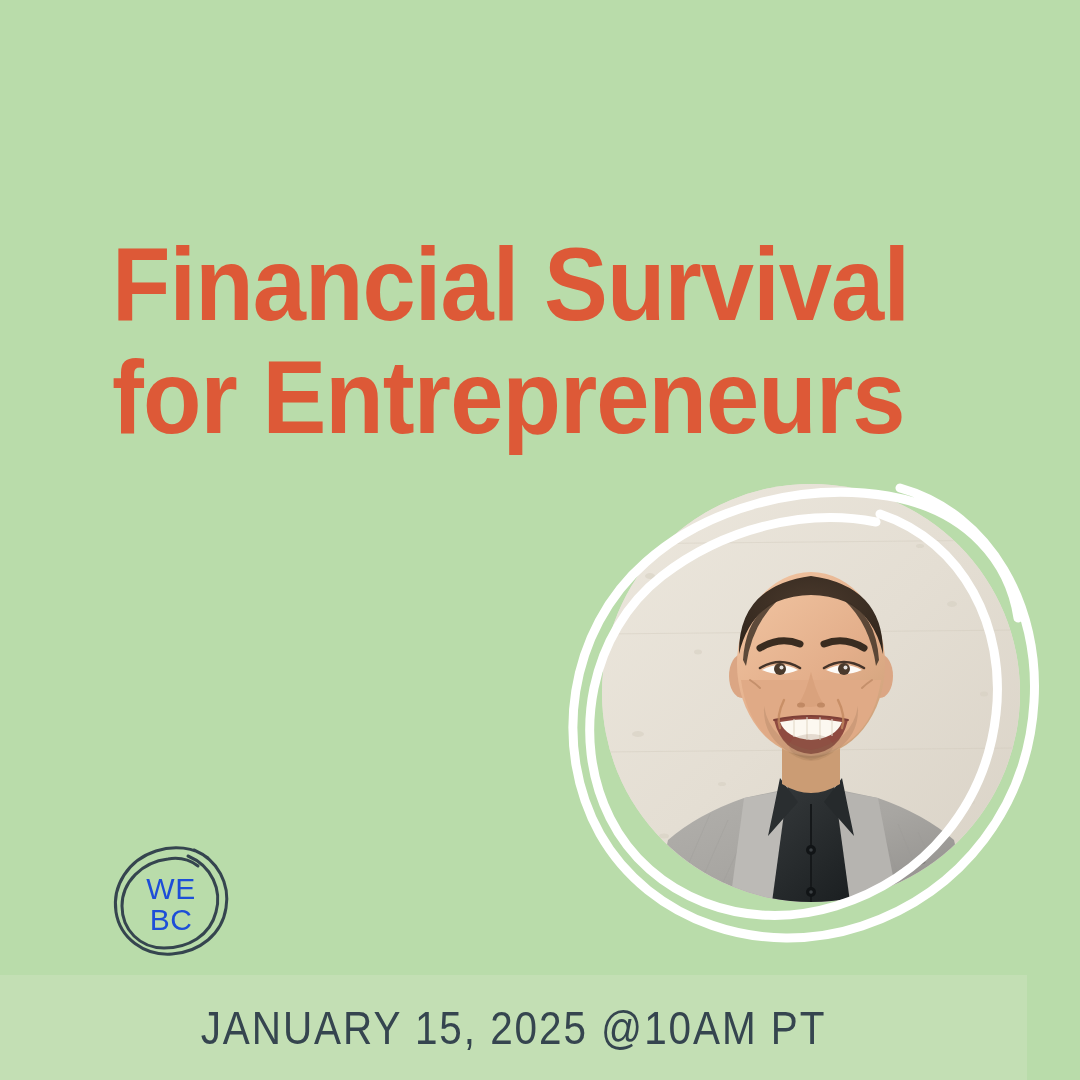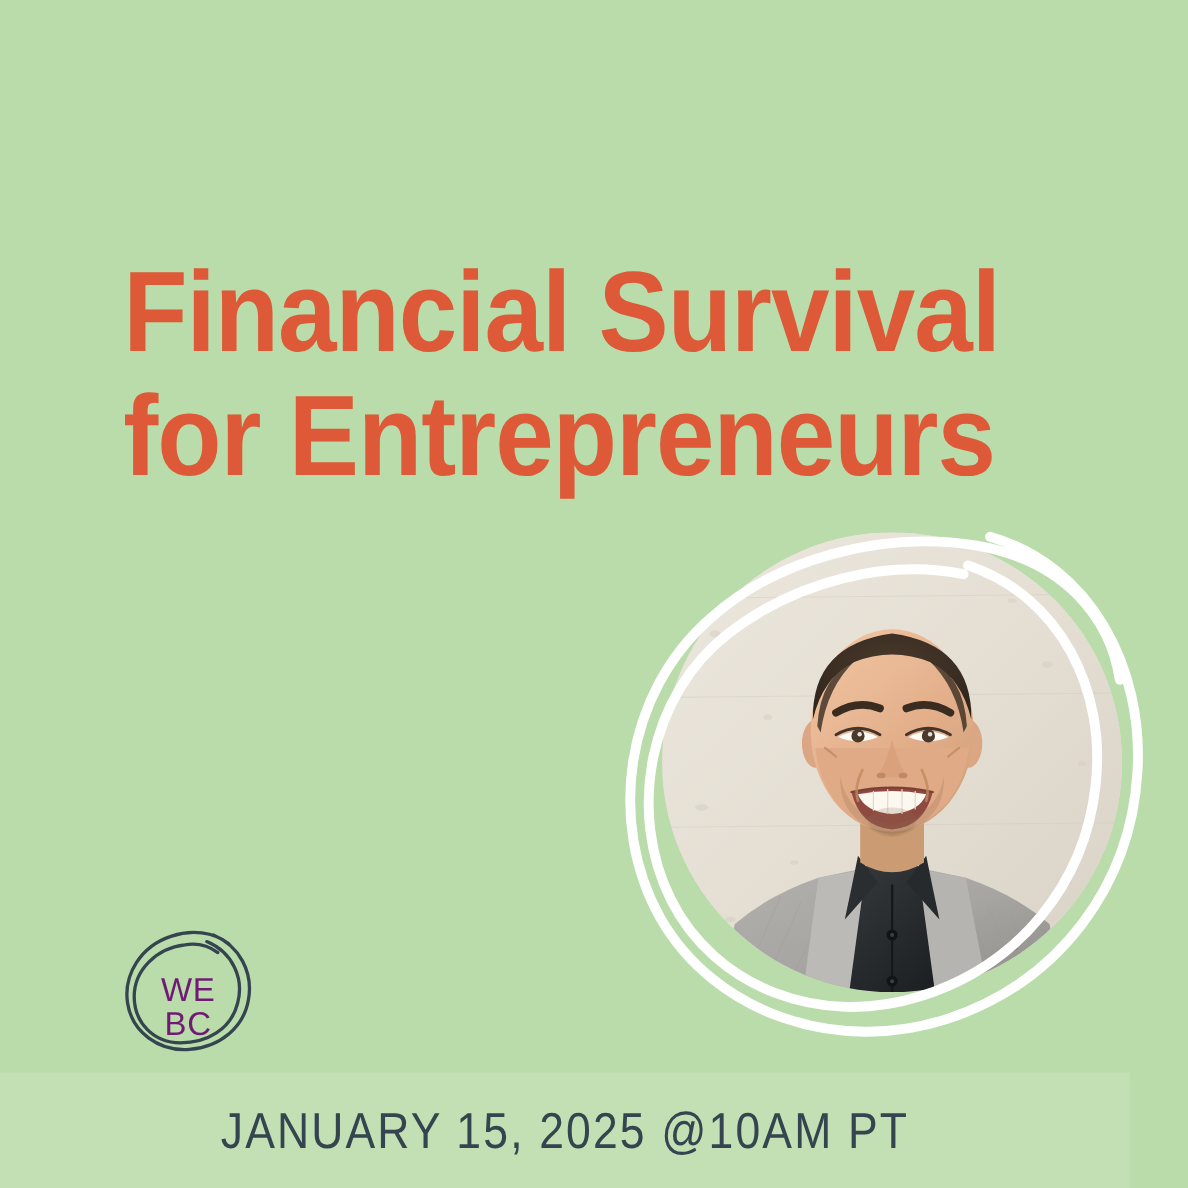--- a/index.html
+++ b/index.html
@@ -53,27 +53,27 @@
   .logo {
     position: absolute;
     left: 108px;
     top: 838px;
     width: 126px;
     height: 126px;
   }
   .logo svg { display: block; width: 126px; height: 126px; }
   .logo-text {
     position: absolute;
-    left: 0; top: 16px;
+    left: 0; top: 4px;
     width: 126px; height: 126px;
     display: flex;
     flex-direction: column;
     align-items: center;
     justify-content: center;
-    color: #701a75;
+    color: #1d4ed8;
     font-family: "Liberation Sans", "DejaVu Sans", sans-serif;
     font-size: 30px;
     font-weight: 400;
     line-height: 1.02;
     letter-spacing: 0.5px;
     pointer-events: none;
   }
 
   
   .portrait-wrap {

